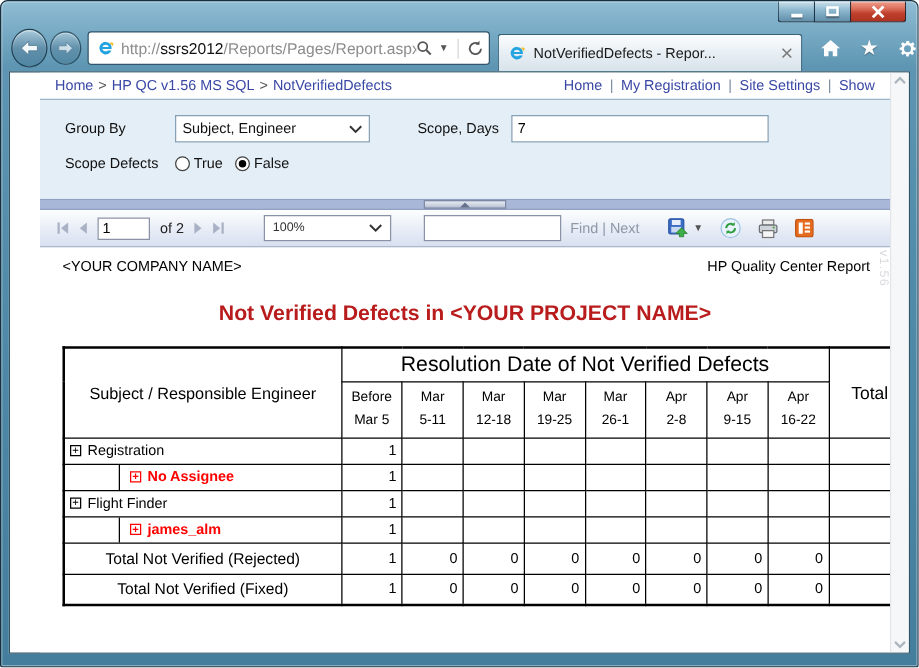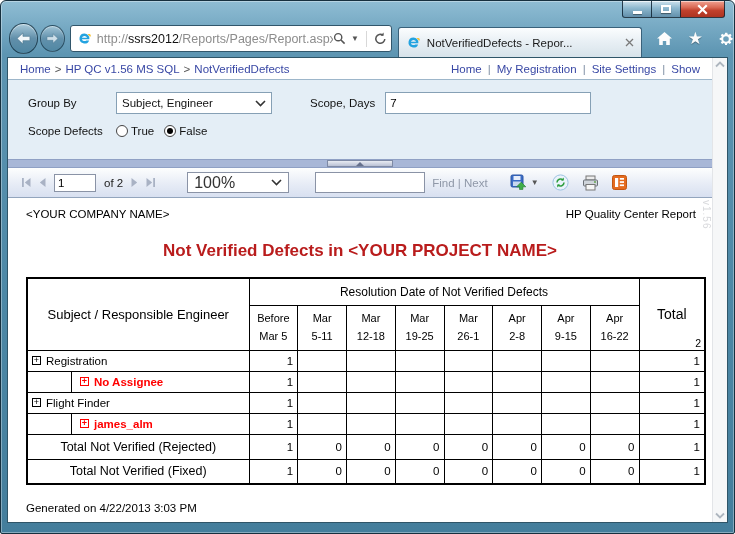--- a/index.html
+++ b/index.html
@@ -39,21 +39,21 @@
     background:linear-gradient(180deg,#fbfdfe,#e9f0f5 45%,#d7e3ea); border:1px solid #39617a; border-bottom:none;
     border-radius:3px 3px 0 0; display:flex; align-items:center; padding:0 7px; gap:6px; cursor:pointer; }
   .tab-title { flex:1; font-size:11.5px; color:#1a1a1a; white-space:nowrap; overflow:hidden; }
   .chrome-icons { display:flex; align-items:center; gap:15px; margin-left:14px; }
   .chrome-icons .star { color:#fbfbfb; font-size:17px; line-height:1; text-shadow:0 1px 1px rgba(0,0,0,.35); cursor:pointer; }
   .chrome-ic { cursor:pointer; }
 
   
   .content { position:absolute; top:56px; left:6px; right:6px; bottom:10px; background:#fff;
     border:1px solid #2f5568; overflow:hidden; }
-  .scroll-pane { position:absolute; left:0; top:0; right:15px; bottom:0; display:flex; flex-direction:column; }
+  .scroll-pane { position:absolute; left:0; top:0; right:15px; bottom:0; display:flex; flex-direction:column;padding-left:24px; }
 
   .crumb-bar { height:21px; background:#fff; display:flex; align-items:center; font-size:11.5px; padding:0 12px; flex:none; }
   .crumb-bar a { color:#3948a5; text-decoration:none; cursor:pointer; }
   .crumb-sep { color:#555; margin:0 4px; }
   .crumb-right { margin-left:auto; display:flex; align-items:center; }
   .pipe { color:#7d8da2; margin:0 6px; }
 
   .params { position:relative; height:80px; background:#e4eef6; border-top:1px solid #9db6ca; font-size:11.5px; color:#111; flex:none; }
   .param-row1 { position:absolute; top:12px; left:20px; display:flex; align-items:center; }
   .gb-label { width:88px; }
@@ -81,38 +81,38 @@
   .split-handle::after { content:""; border-left:4px solid transparent; border-right:4px solid transparent; border-bottom:4px solid #66718c; }
 
   .rtoolbar { height:30px; background:linear-gradient(180deg,#fdfefe,#e7ecf6 55%,#d8e0f0); border-bottom:1px solid #93a5bd;
     display:flex; align-items:center; font-size:11px; color:#333; padding:0 10px; flex:none; }
   .pager-btn { margin:0 3px; cursor:pointer; display:flex; }
   .page-input { width:42px; height:18px; border:1px solid #8a93a6; font-size:11.5px; padding:0 3px; margin:0 4px;
     font-family:"Liberation Sans",sans-serif; }
   .of-label { margin:0 4px; color:#222; font-size:11.5px; }
   .zoom-box { margin-left:28px; width:102px; height:21px; background:#fff; border:1px solid #8a93a6;
     display:flex; align-items:center; padding:0 6px; gap:4px; cursor:pointer; }
-  .zoom-box span { flex:1; font-size:16px; }
+  .zoom-box span { flex:1; font-size:10px; }
   .find-input { margin-left:26px; width:110px; height:21px; border:1px solid #8a93a6; font-family:"Liberation Sans",sans-serif; }
   .findnext { margin-left:7px; color:#8f98a8; font-size:11.5px; }
   .findnext a { color:#8f98a8; text-decoration:none; cursor:pointer; }
   .tb-icons { display:flex; align-items:center; margin-left:22px; gap:13px; }
   .tb-ic { cursor:pointer; display:flex; align-items:center; }
 
   
   .report { position:relative; flex:1; background:#fff; padding-top:10px; overflow:hidden; }
   .rep-head { display:flex; justify-content:space-between; padding:0 16px 0 18px; font-size:11.5px; color:#000; }
   .watermark { position:absolute; right:0px; top:2px; writing-mode:vertical-rl; font-size:10px; color:#d9dadd; letter-spacing:1px; }
   .rep-title { text-align:center; font-size:17px; font-weight:bold; margin-top:21px; color:#b91c1c; }
 
   table.rep { border-collapse:collapse; margin:16px 0 0 18px; table-layout:fixed; width:680px; }
   table.rep th, table.rep td { border:1px solid #000; font-weight:normal; color:#000; }
   table.rep { border:2px solid #000; }
   th.subj { width:222px; font-size:13px; }
-  th.grp  { font-size:12px; height:27px; }
+  th.grp  { font-size:17px; height:27px; }
   th.total-h { width:66px; position:relative; font-size:14px; }
   th.total-h .cnt { position:absolute; right:3px; bottom:1px; font-size:10.5px; }
   th.period { height:45px; font-size:11px; line-height:1.55; }
   td.lbl { height:21px; font-size:11.5px; padding:0; }
   .lblwrap { display:flex; align-items:center; height:100%; padding-left:4px; }
   .lblwrap.red { color:#f00; font-weight:bold; }
   .indent-sp { align-self:stretch; width:44px; flex:none; border-right:1px solid #000; margin-left:-4px; }
   .indent-sp + .exp { margin-left:8px; }
   .exp { width:9px; height:9px; border:1px solid currentColor; font-size:9px; line-height:7px; text-align:center;
     margin-right:5px; flex:none; cursor:pointer; font-weight:normal; }
@@ -466,21 +466,20 @@
                 <td class="val" style="height: 25px;">0</td>
                 <td class="val" style="height: 25px;">0</td>
                 <td class="val" style="height: 25px;">0</td>
                 <td class="val" style="height: 25px;">0</td>
                 <td class="val" style="height: 25px;">1</td>
               </tr>
             </tbody>
         </table>
 
         <div class="rep-footer">
-          <span class="gen">Generated on 4/22/2013 3:03 PM</span>
         </div>
       </div>
 
     </div>
 
     <div class="vscroll">
       <svg width="10" height="7" viewBox="0 0 10 7">
           <path d="M1 5.5L5 1.5l4 4" fill="none" stroke="#aeb6bf" stroke-width="1.8"></path>
         </svg>
       <svg width="10" height="7" viewBox="0 0 10 7">

